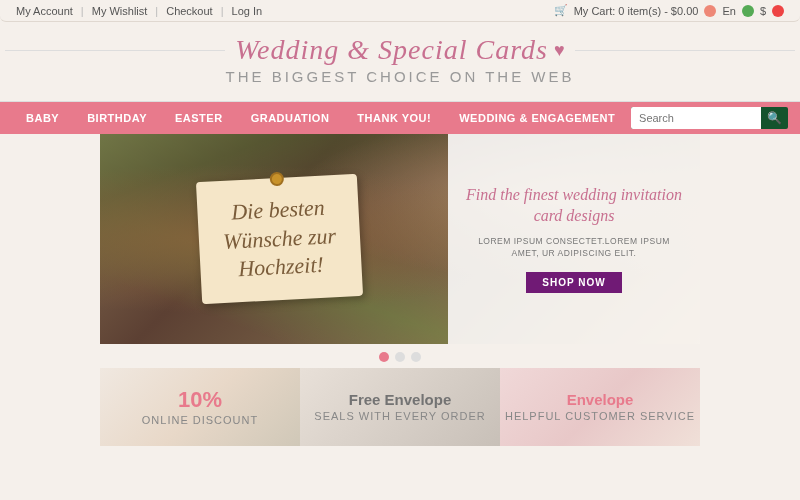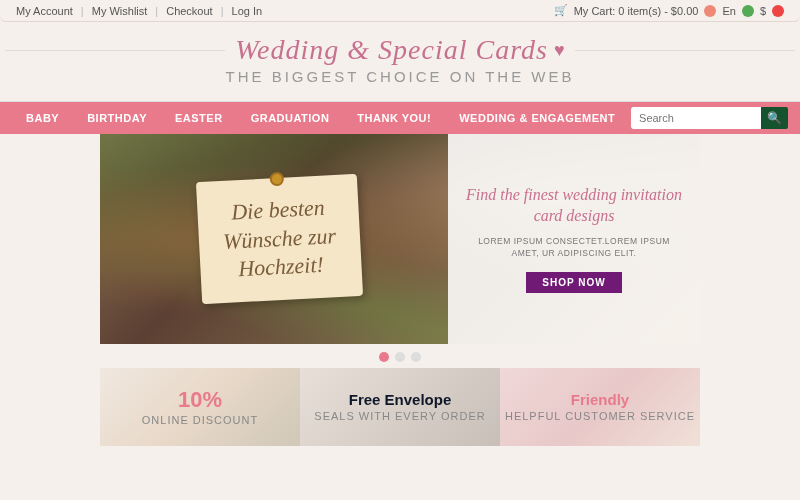--- a/index.html
+++ b/index.html
@@ -266,21 +266,21 @@
     }
     .promo-main {
       font-size: 22px;
       font-weight: bold;
       color: #e87a8c;
       line-height: 1;
     }
     .promo-main-2 {
       font-size: 15px;
       font-weight: bold;
-      color: #0f172a;
+      color: #737373;
       line-height: 1;
     }
     .promo-main-3 {
       font-size: 15px;
       font-weight: bold;
       color: #e87a8c;
       line-height: 1;
     }
     .promo-sub {
       font-size: 11px;
@@ -397,17 +397,17 @@
   <div class="promo-card">
     <div class="promo-card-bg promo-card-2-bg"></div>
     <div class="promo-card-content">
       <div class="promo-main-2">Free Envelope</div>
       <div class="promo-sub">SEALS WITH EVERY ORDER</div>
     </div>
   </div>
   <div class="promo-card">
     <div class="promo-card-bg promo-card-3-bg"></div>
     <div class="promo-card-content">
-      <div class="promo-main-3">Friendly</div>
+      <div class="promo-main-3">Envelope</div>
       <div class="promo-sub">HELPFUL CUSTOMER SERVICE</div>
     </div>
   </div>
 </div>
 
 </body></html>

